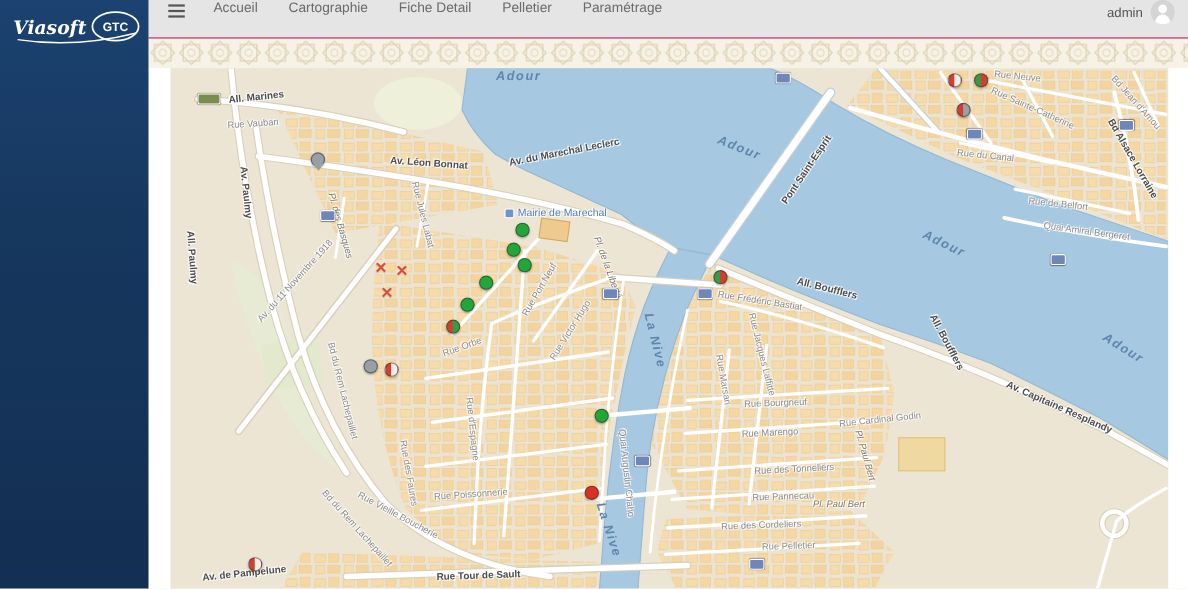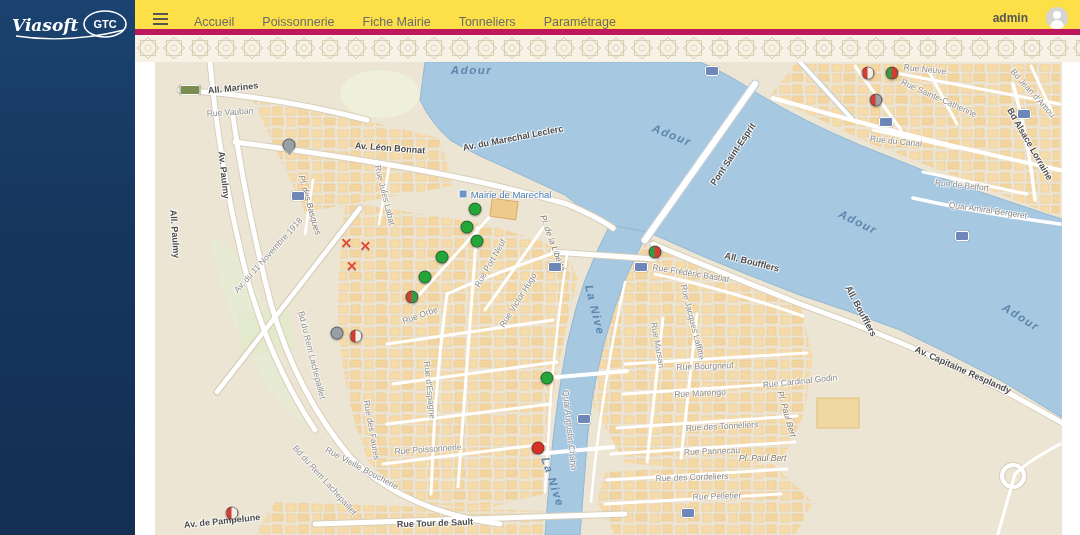--- a/index.html
+++ b/index.html
@@ -5,28 +5,28 @@
   * { margin:0; padding:0; box-sizing:border-box; }
   html,body { width:1080px; height:535px; overflow:hidden; background:#fff;
               font-family:"Liberation Sans", sans-serif; }
 
   
   .sidebar { position:absolute; left:0; top:0; width:135px; height:535px;
              background:linear-gradient(180deg,#1b4270 0%, #16375e 40%, #132f52 100%); z-index:6;text-align:right; }
   .logo-wrap { padding:7px 6px 0 10px; }
 
   
-  .topbar { position:absolute; left:135px; top:0; right:0; height:35px; background:#fde047;
-            border-bottom:6px solid #be185d; display:flex; align-items:flex-end; z-index:5; }
+  .topbar { position:absolute; left:135px; top:0; right:0; height:35px; background:#e5e5e5;
+            border-bottom:1px solid #be185d; display:flex; align-items:flex-start; z-index:5; }
   .hamburger { background:none; border:none; margin-left:14px; cursor:pointer;
                display:flex; flex-direction:column; gap:3px; padding:4px; }
   .hamburger span { display:block; width:15px; height:2px; background:#555; }
   .mainnav { display:flex; margin-left:22px; gap:28px; }
   .nav-link { font-size:12.5px; color:#6b6b6b; text-decoration:none; cursor:pointer; white-space:nowrap; }
-  .user-box { margin-left:auto; margin-right:12px; display:flex; align-items:center; gap:18px; cursor:pointer;font-weight:bold; }
+  .user-box { margin-left:auto; margin-right:12px; display:flex; align-items:center; gap:7px; cursor:pointer; }
   .user-name { font-size:12px; color:#555; }
   .avatar { width:22px; height:22px; border-radius:50%; background:#d4d4d4; position:relative; overflow:hidden; }
   .avatar i { position:absolute; background:#fff; }
   .avatar .head { left:50%; top:4px; transform:translateX(-50%); width:8px; height:8px; border-radius:50%; }
   .avatar .body { left:50%; top:13px; transform:translateX(-50%); width:14px; height:10px;
                   border-radius:50% 50% 0 0 / 80% 80% 0 0; }
 
   
   .band { position:absolute; left:135px; top:35px; right:0; height:27px; z-index:1; }
 
@@ -75,23 +75,23 @@
 </aside>
 
 <header class="topbar">
   <button class="hamburger">
     <span></span>
       <span></span>
       <span></span>
   </button>
   <nav class="mainnav">
     <a class="nav-link">Accueil</a>
-    <a class="nav-link">Poissonnerie</a>
-    <a class="nav-link">Fiche Mairie</a>
-    <a class="nav-link">Tonneliers</a>
+    <a class="nav-link">Cartographie</a>
+    <a class="nav-link">Fiche Detail</a>
+    <a class="nav-link">Pelletier</a>
     <a class="nav-link">Paramétrage</a>
   </nav>
   <div class="user-box">
     <span class="user-name">admin</span>
     <div class="avatar">
       <i class="head"></i>
         <i class="body"></i>
     </div>
   </div>
 </header>

